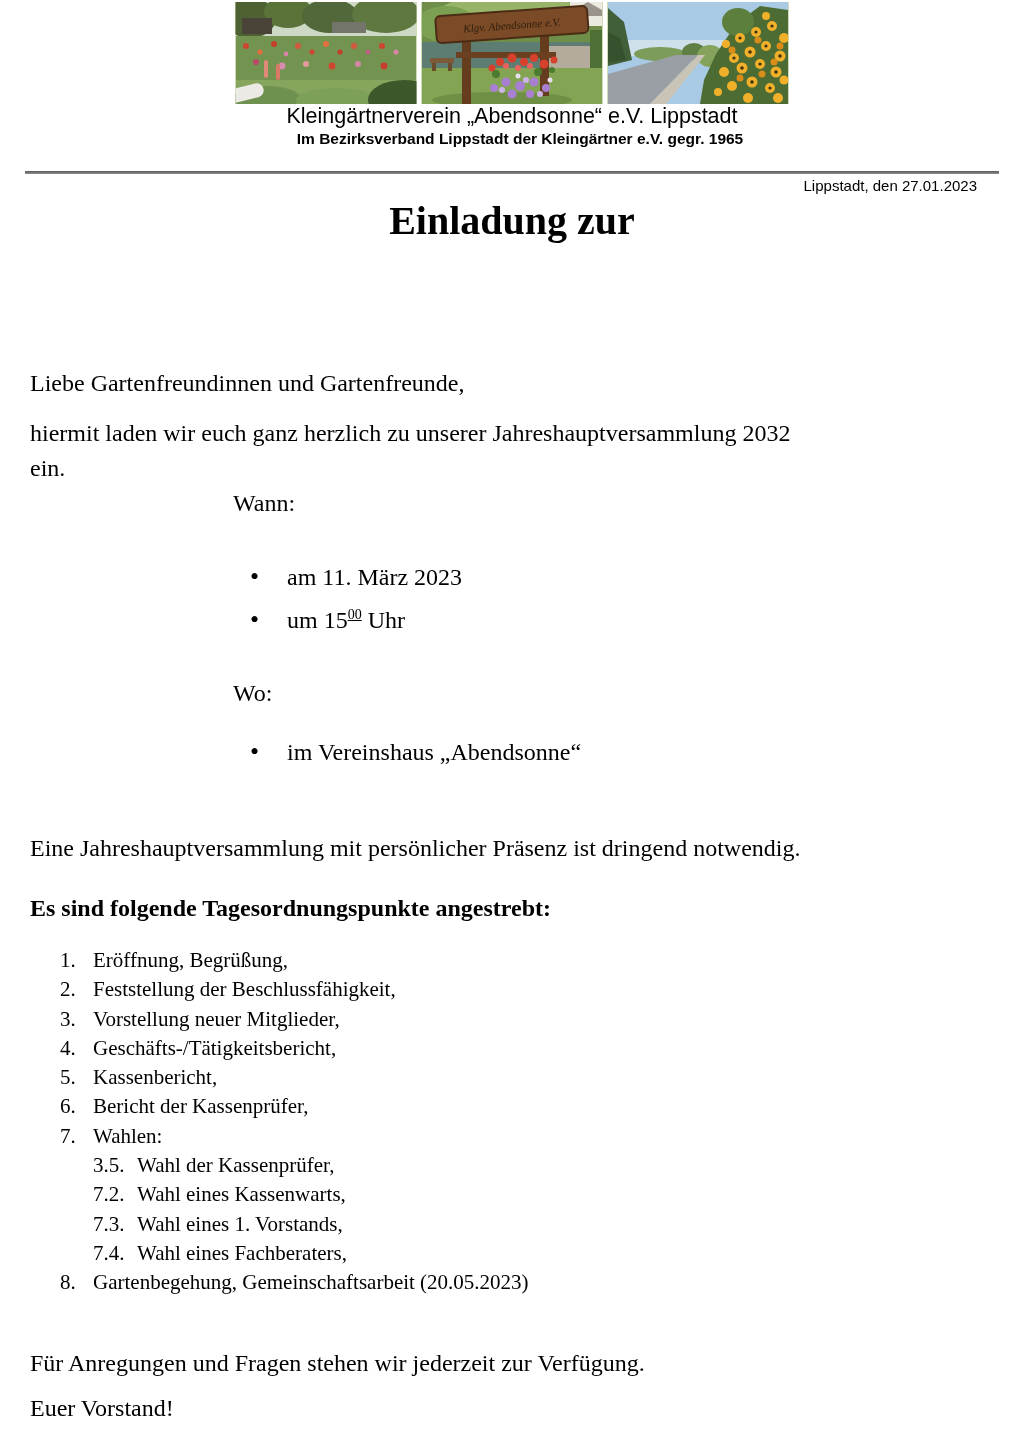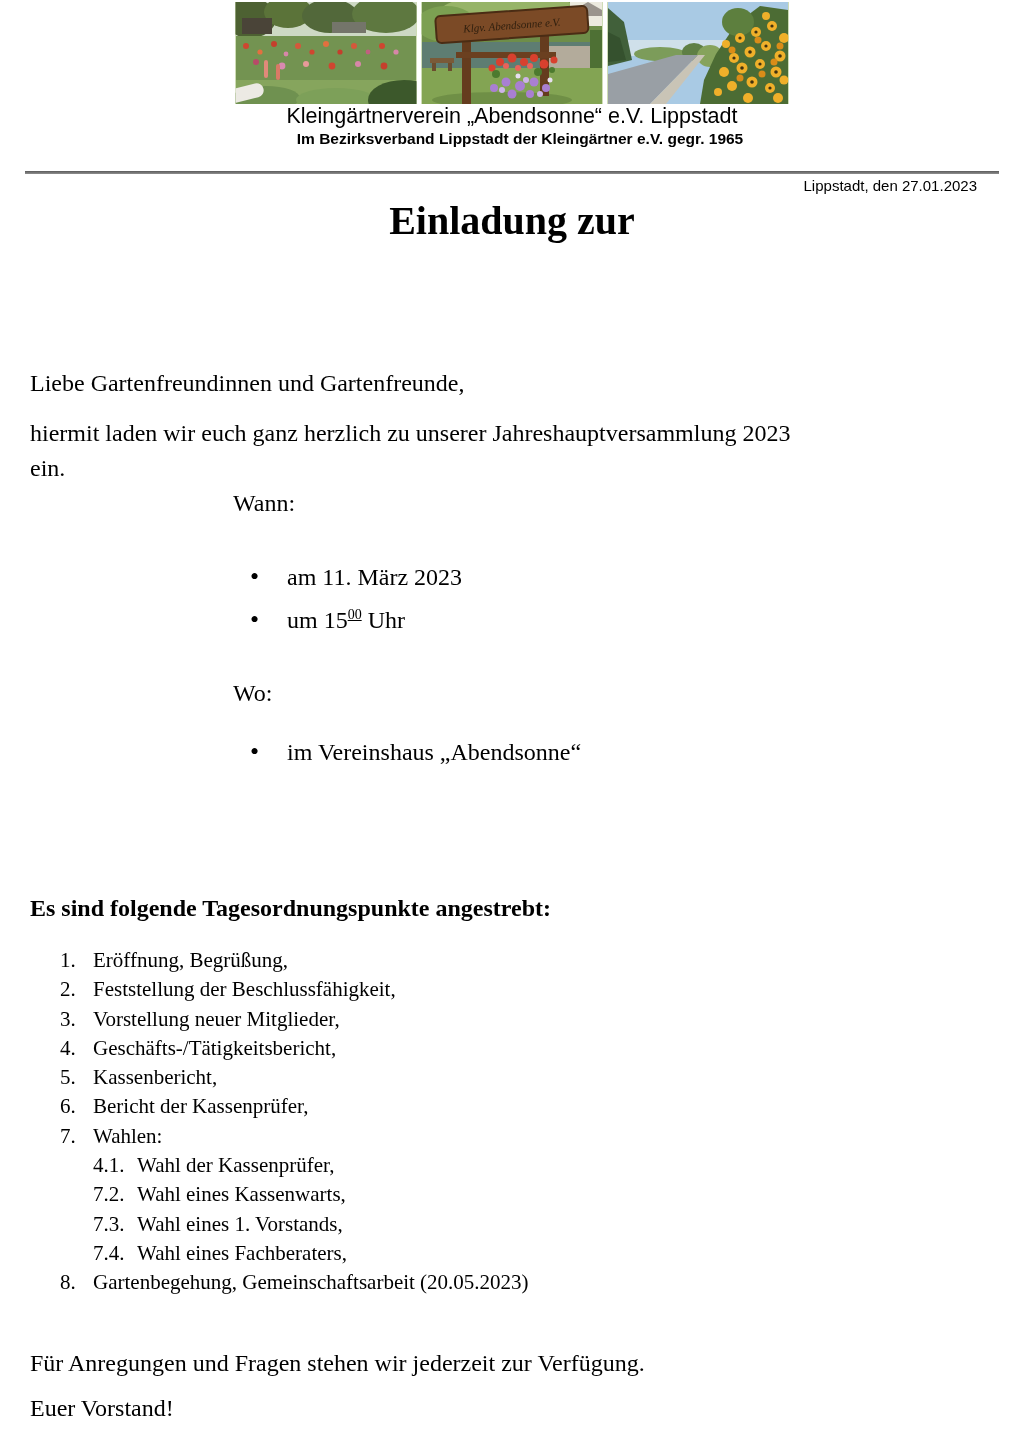--- a/index.html
+++ b/index.html
@@ -223,21 +223,21 @@
   <div class="divider"></div>
   <div class="date-line">Lippstadt, den 27.01.2023</div>
 
   <div class="title">
     <div>Einladung zur</div>
   </div>
 
   <div class="b greeting">Liebe Gartenfreundinnen und Gartenfreunde,</div>
 
   <div class="b intro">
-    <div>hiermit laden wir euch ganz herzlich zu unserer Jahreshauptversammlung 2023</div>
+    <div>hiermit laden wir euch ganz herzlich zu unserer Jahreshauptversammlung 2032</div>
     <div>ein.</div>
   </div>
 
   <div class="b when-label">Wann:</div>
 
   <div class="b when-list">
     <div class="bullet-row">
       <span class="bullet"></span>
       <span>am 11. März 2023</span>
     </div>
@@ -249,32 +249,33 @@
 
   <div class="b where-label">Wo:</div>
 
   <div class="b where-list">
     <div class="bullet-row">
       <span class="bullet"></span>
       <span>im Vereinshaus „Abendsonne“</span>
     </div>
   </div>
 
+  <div class="b presence">Eine Jahreshauptversammlung mit persönlicher Präsenz ist dringend notwendig.</div>
 
   <div class="b agenda-heading">Es sind folgende Tagesordnungspunkte angestrebt:</div>
 
   <div class="agenda">
     <div class="agenda-row"><span class="num">1.</span><span>Eröffnung, Begrüßung,</span></div>
     <div class="agenda-row"><span class="num">2.</span><span>Feststellung der Beschlussfähigkeit,</span></div>
     <div class="agenda-row"><span class="num">3.</span><span>Vorstellung neuer Mitglieder,</span></div>
     <div class="agenda-row"><span class="num">4.</span><span>Geschäfts-/Tätigkeitsbericht,</span></div>
     <div class="agenda-row"><span class="num">5.</span><span>Kassenbericht,</span></div>
     <div class="agenda-row"><span class="num">6.</span><span>Bericht der Kassenprüfer,</span></div>
     <div class="agenda-row"><span class="num">7.</span><span>Wahlen:</span></div>
-    <div class="agenda-row sub"><span class="num">4.1.</span><span>Wahl der Kassenprüfer,</span></div>
+    <div class="agenda-row sub"><span class="num">3.5.</span><span>Wahl der Kassenprüfer,</span></div>
     <div class="agenda-row sub"><span class="num">7.2.</span><span>Wahl eines Kassenwarts,</span></div>
     <div class="agenda-row sub"><span class="num">7.3.</span><span>Wahl eines 1. Vorstands,</span></div>
     <div class="agenda-row sub"><span class="num">7.4.</span><span>Wahl eines Fachberaters,</span></div>
     <div class="agenda-row"><span class="num">8.</span><span>Gartenbegehung, Gemeinschaftsarbeit (20.05.2023)</span></div>
   </div>
 
   <div class="b closing">Für Anregungen und Fragen stehen wir jederzeit zur Verfügung.</div>
   <div class="b signoff">Euer Vorstand!</div>
 
 </div>

